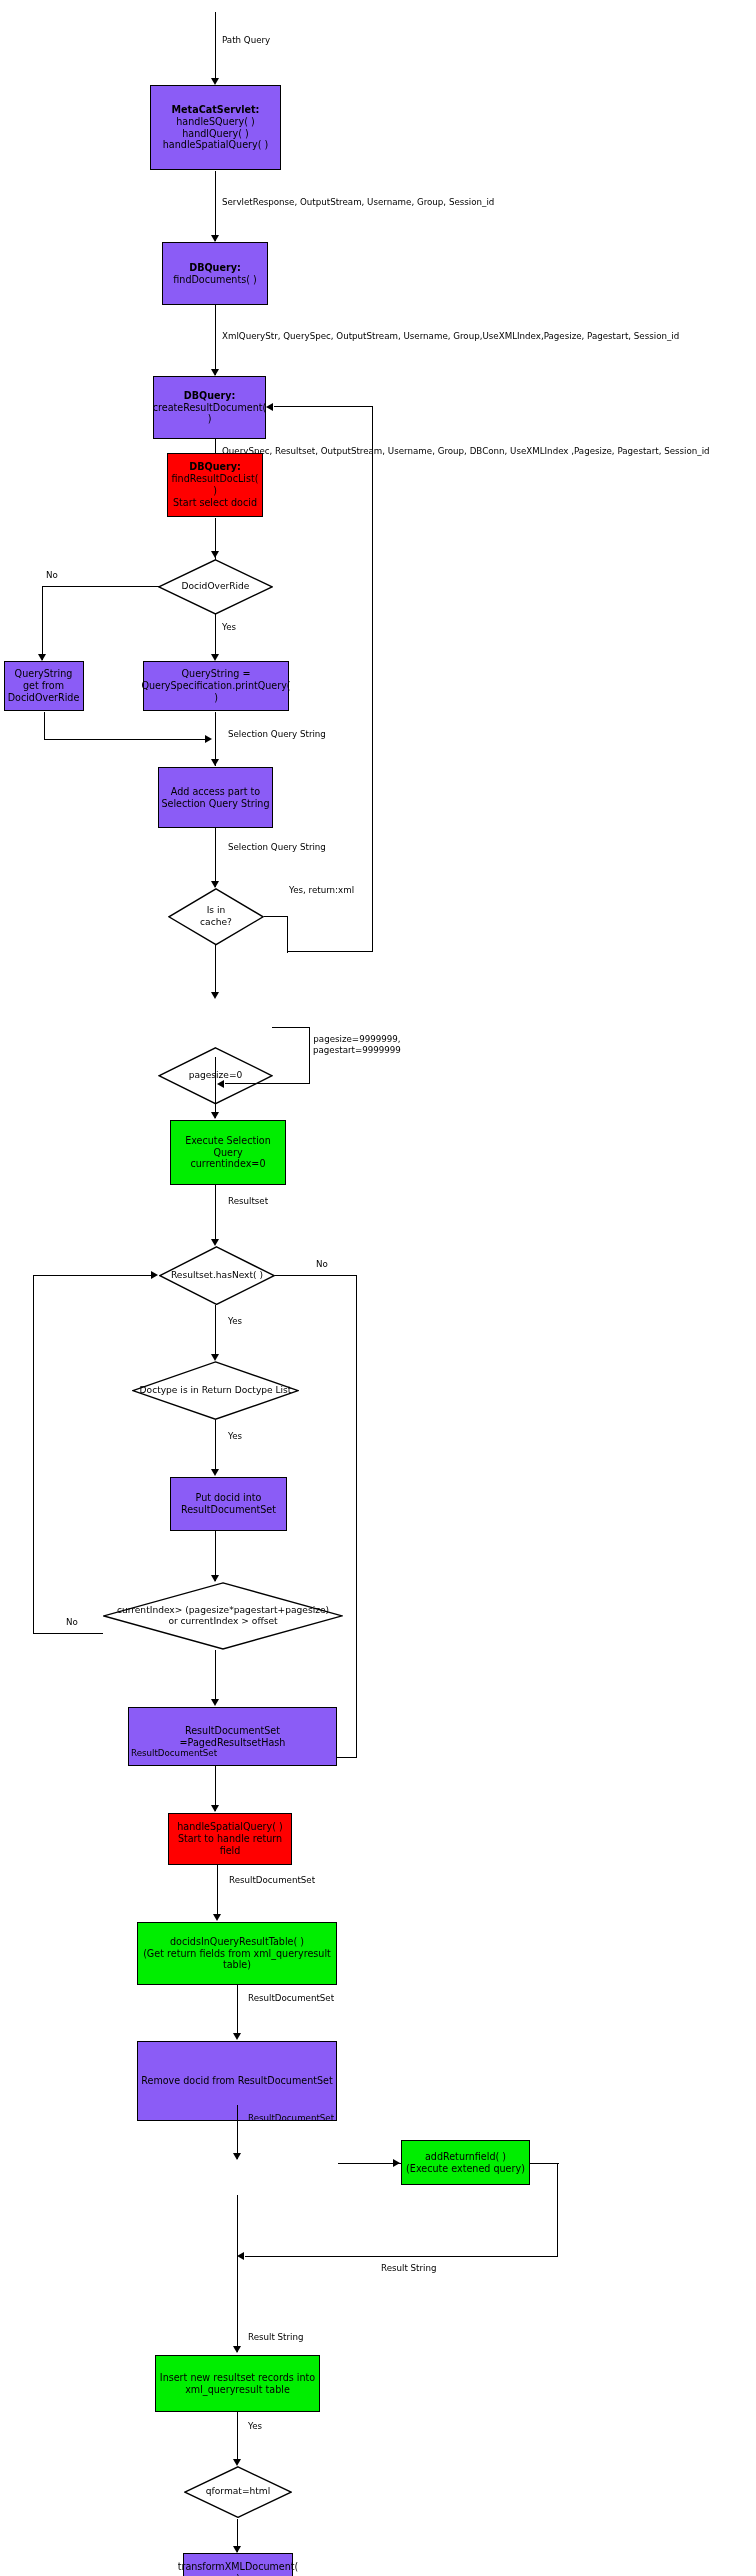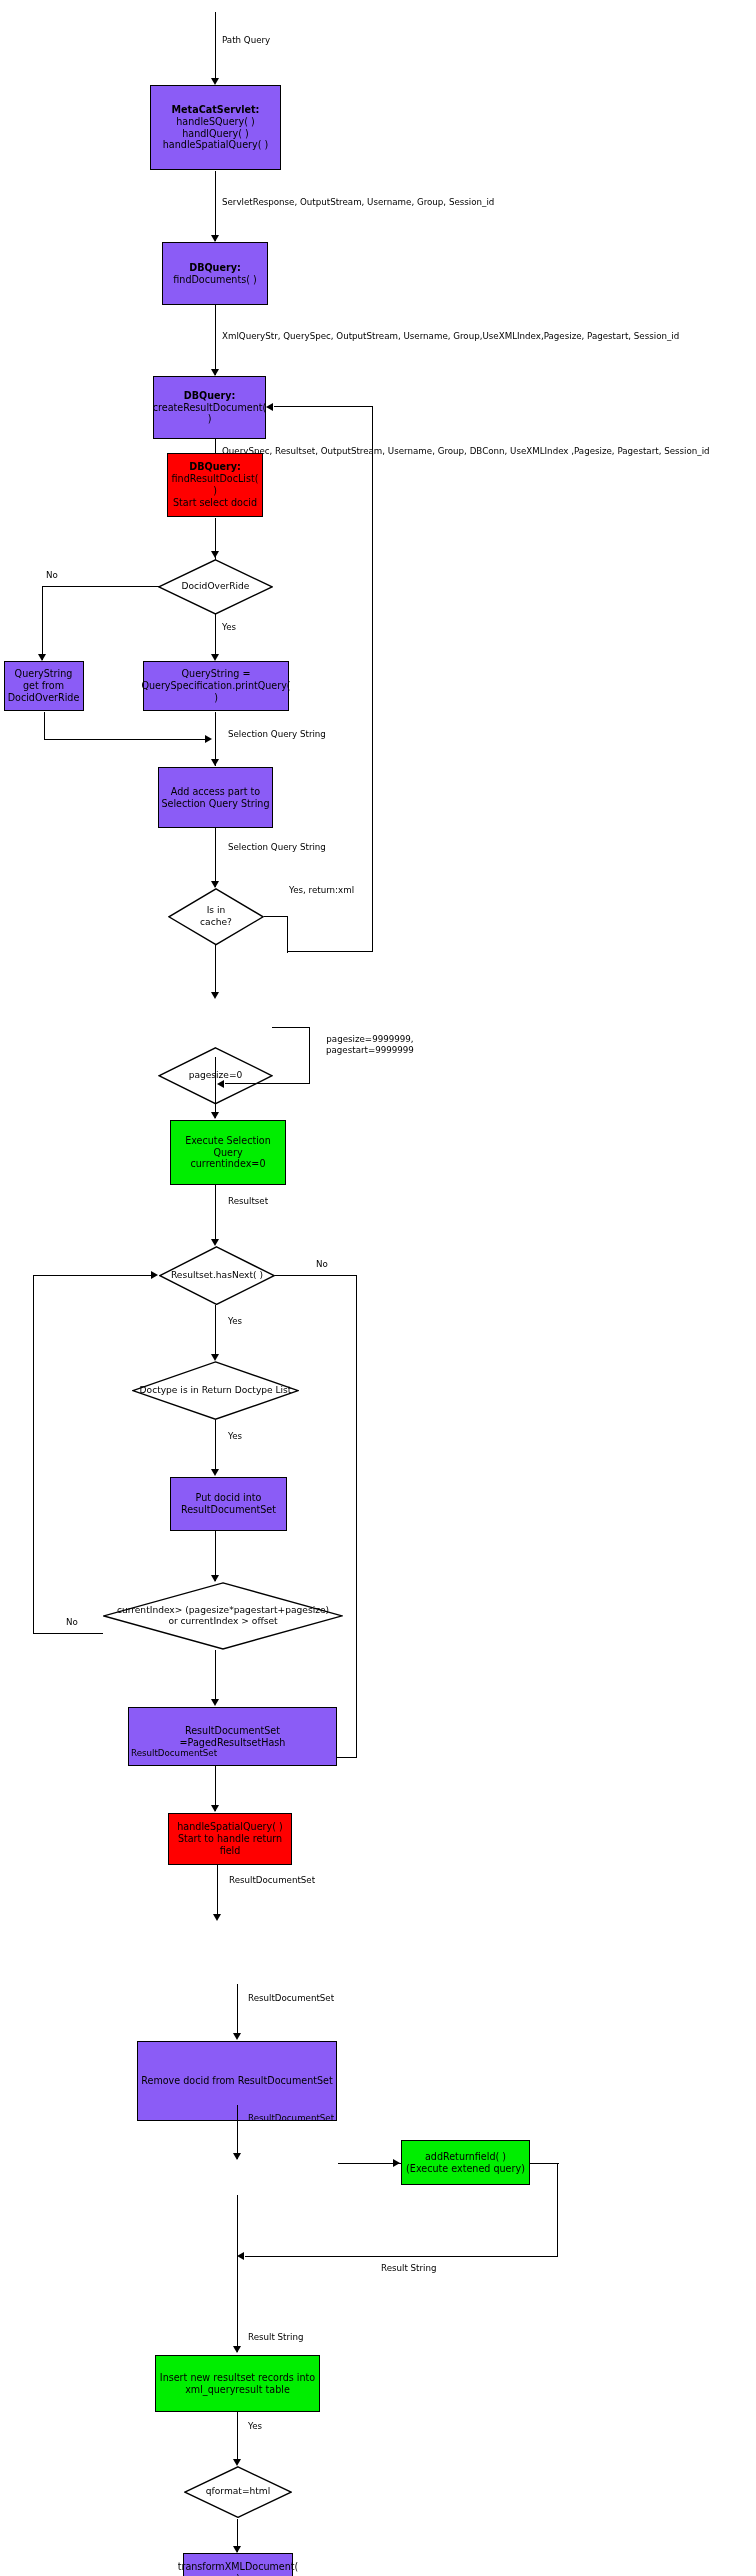--- a/index.html
+++ b/index.html
@@ -166,21 +166,21 @@
     <svg class="shape" viewBox="0 0 132 66" preserveAspectRatio="none">
       <polygon points="66,1 131,33 66,65 1,33" fill="#ffffff" stroke="#000" stroke-width="1.6"></polygon>
     </svg>
     <div class="lbl">pagesize=0</div>
   </div>
 
   <div class="ln h" style="left:272px;top:1027px;width:37px;"></div>
   <div class="ln v" style="left:309px;top:1027px;height:57px;"></div>
   <div class="ln h" style="left:225px;top:1083px;width:84px;"></div>
   <div class="ar left" style="left:217px;top:1080px;"></div>
-  <div class="elbl c" style="left:326px;top:1034px;">
+  <div class="elbl c" style="left:313px;top:1034px;">
     <div>pagesize=9999999,</div>
     <div>pagestart=9999999</div>
   </div>
 
   <div class="ln v" style="left:215px;top:1057px;height:61px;"></div>
   <div class="ar down" style="left:211px;top:1112px;"></div>
 
   <div class="node green" style="left:170px;top:1120px;width:116px;height:65px;">
     <div>
       <span>Execute Selection Query</span><br>
@@ -263,20 +263,26 @@
     <div>
       <span>handleSpatialQuery( )</span><br>
       <span>Start to handle return field</span>
     </div>
   </div>
 
   <div class="ln v" style="left:217px;top:1865px;height:54px;"></div>
   <div class="ar down" style="left:213px;top:1914px;"></div>
   <div class="elbl" style="left:229px;top:1875px;">ResultDocumentSet</div>
 
+  <div class="node green" style="left:137px;top:1922px;width:200px;height:63px;">
+    <div>
+      <span>docidsInQueryResultTable( )</span><br>
+      <span>(Get return fields from xml_queryresult table)</span>
+    </div>
+  </div>
 
   <div class="ln v" style="left:237px;top:1984px;height:54px;"></div>
   <div class="ar down" style="left:233px;top:2033px;"></div>
   <div class="elbl" style="left:248px;top:1993px;">ResultDocumentSet</div>
 
   <div class="node" style="left:137px;top:2041px;width:200px;height:80px;">
     <div>Remove docid from ResultDocumentSet</div>
   </div>
 
   <div class="ln v" style="left:237px;top:2105px;height:54px;"></div>

